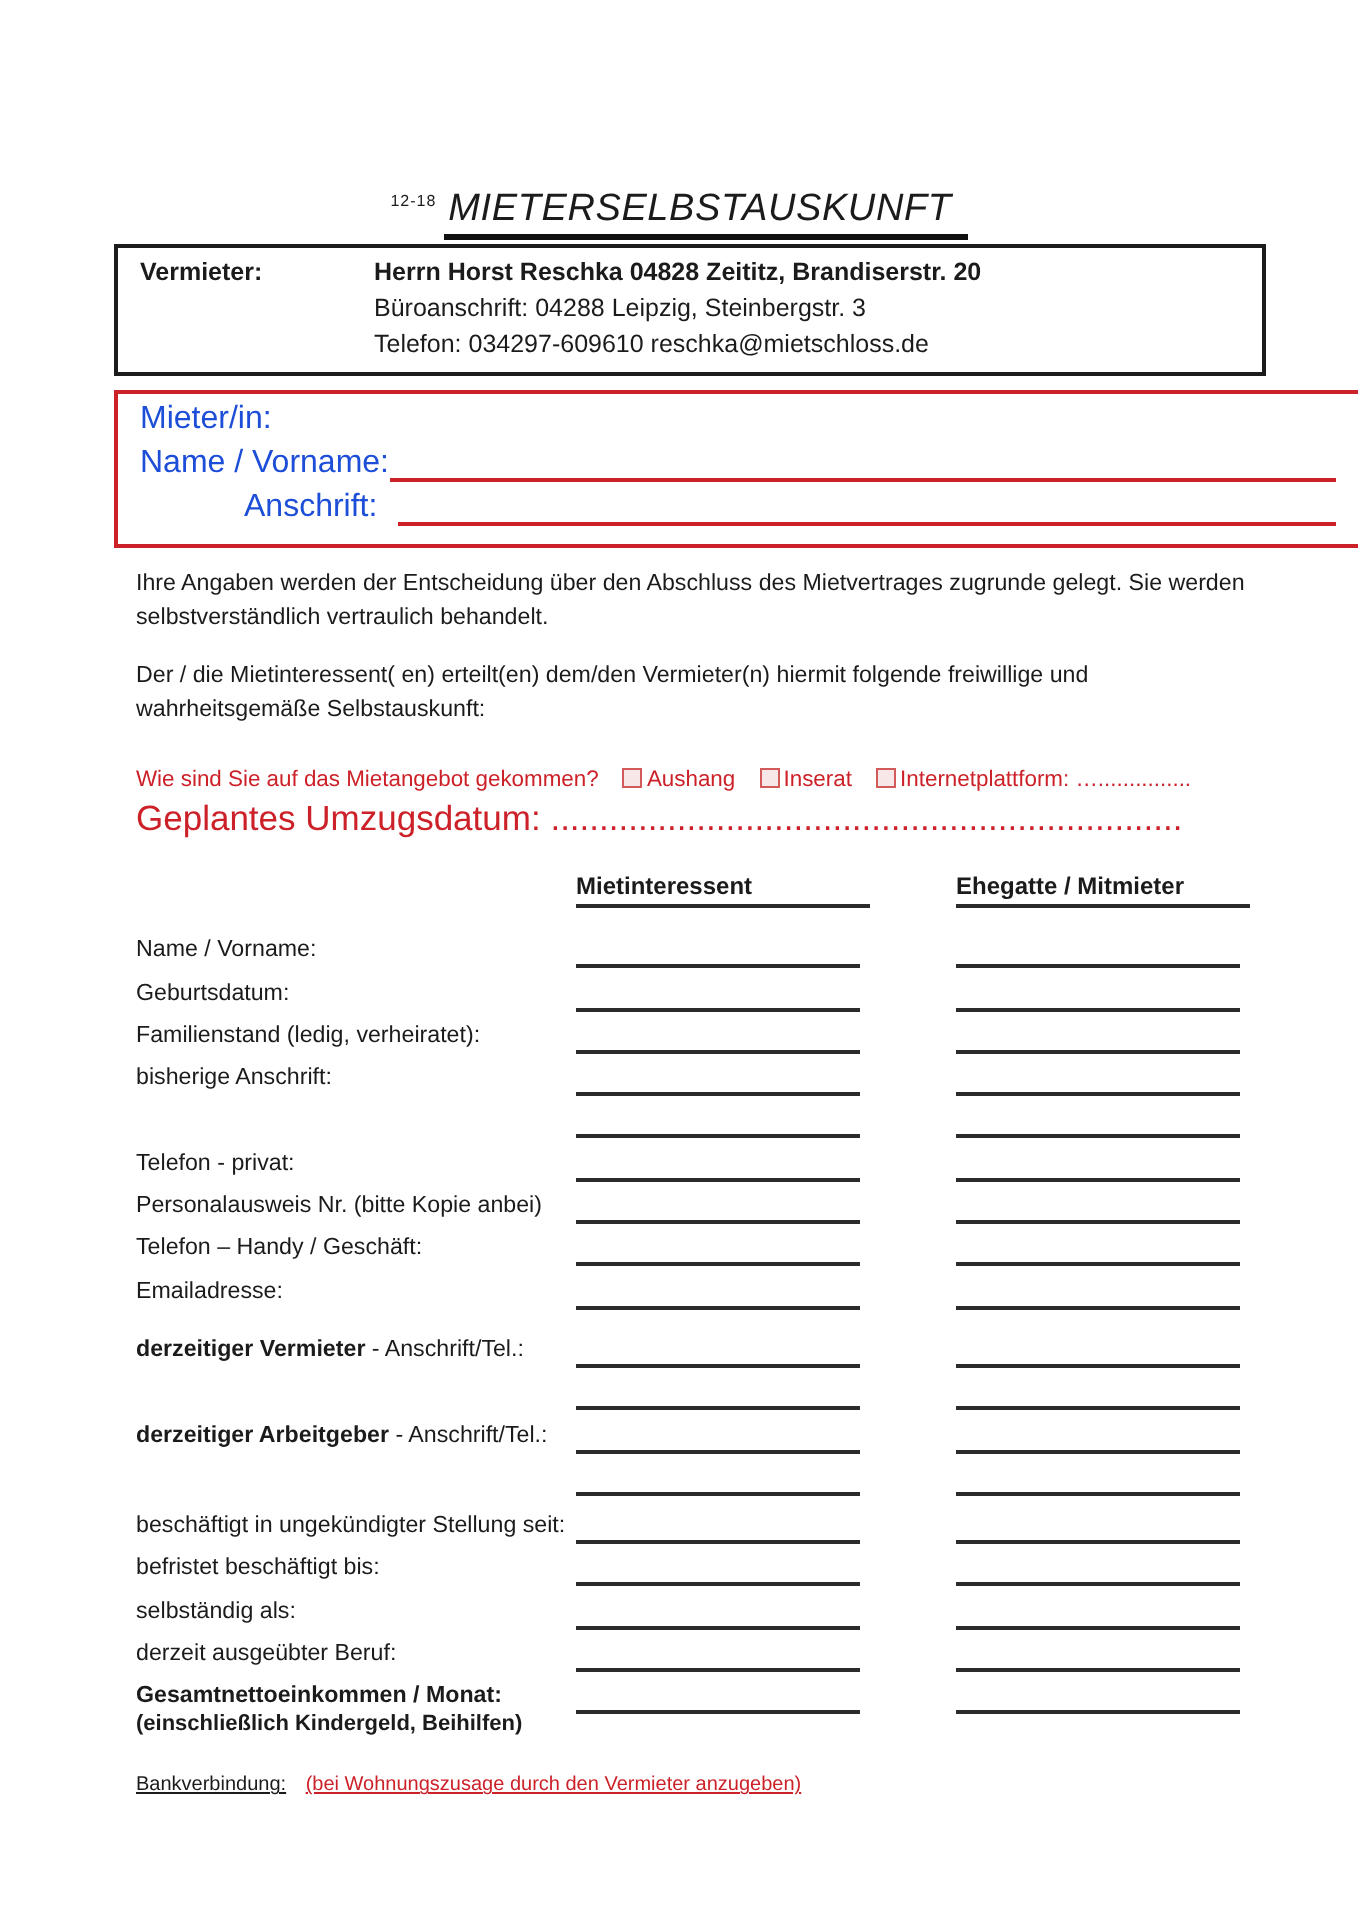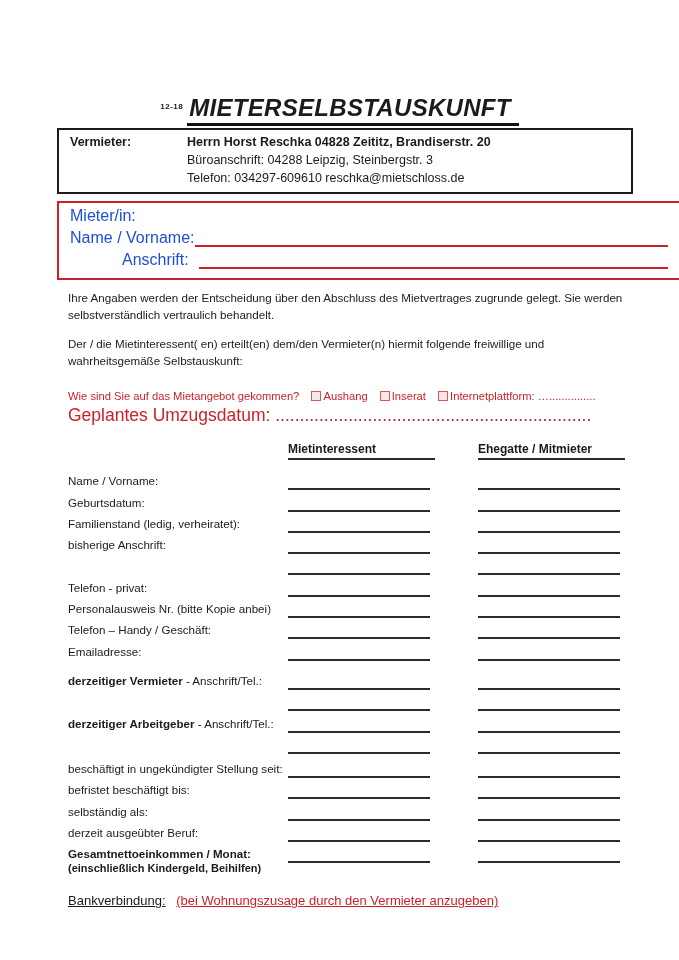--- a/index.html
+++ b/index.html
@@ -3,23 +3,23 @@
 <meta charset="utf-8">
 <style>
   html,body{margin:0;padding:0;}
   body{
     width:679px;height:960px;overflow:hidden;background:#ffffff;
     font-family:"Liberation Sans","DejaVu Sans",sans-serif;
     color:#1b1b1b;position:relative;
   }
   
   .header{margin-top:94px;text-align:center;white-space:nowrap;}
-  .doc-code{font-size:8px;font-weight:bold;vertical-align:7px;letter-spacing:.5px;margin-right:4px;}
+  .doc-code{font-size:8px;font-weight:normal;vertical-align:7px;letter-spacing:.5px;margin-right:4px;}
   .title{
-    display:inline-block;font-size:24px;font-weight:bold;font-style:italic;
+    display:inline-block;font-size:19px;font-weight:normal;font-style:italic;
     border-bottom:3px solid #111;padding:0 8px 1px 2px;letter-spacing:.3px;
   }
   
   .vbox{
     margin:2px 0 0 57px;width:576px;box-sizing:border-box;
     border:2px solid #1c1c1c;padding:3px 6px 5px 11px;display:flex;
   }
   .vlabel{flex:0 0 117px;font-weight:bold;font-size:12.5px;line-height:18px;}
   .vlines{font-size:12.5px;line-height:18px;}
   .vline1{font-weight:bold;}
@@ -58,21 +58,21 @@
   .fsection.s4{margin-top:3px;}
   .frow{display:flex;align-items:flex-end;height:21.3px;}
   .flabel{
     flex:0 0 220px;font-size:11.6px;padding-bottom:3px;
     position:relative;white-space:nowrap;
   }
   .fsub{position:absolute;top:15px;left:0;font-size:11px;font-weight:bold;white-space:nowrap;text-align:center;}
   .fline{flex:0 0 142px;border-bottom:2px solid #2b2b2b;height:100%;box-sizing:border-box;}
   .fline.c2{margin-left:48px;}
   
-  .bank{margin:30px 0 0 68px;font-size:13px;white-space:nowrap;}
+  .bank{margin:30px 0 0 68px;font-size:10px;white-space:nowrap;}
   .bank-label{text-decoration:underline;color:#1b1b1b;}
   .bank-note{color:#cc2128;text-decoration:underline;margin-left:7px;}
 </style>
 </head>
 <body>
 
 <div class="header">
   <span class="doc-code">12-18</span><span class="title">MIETERSELBSTAUSKUNFT</span>
 </div>
 

